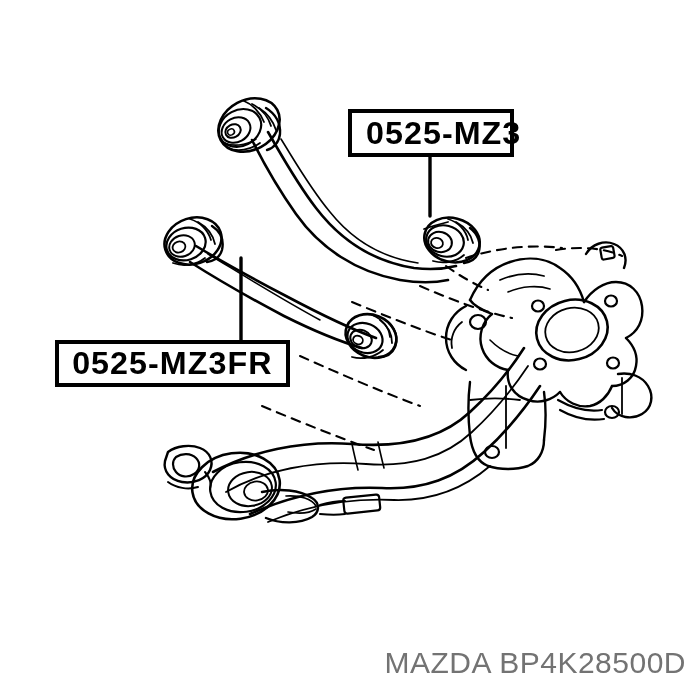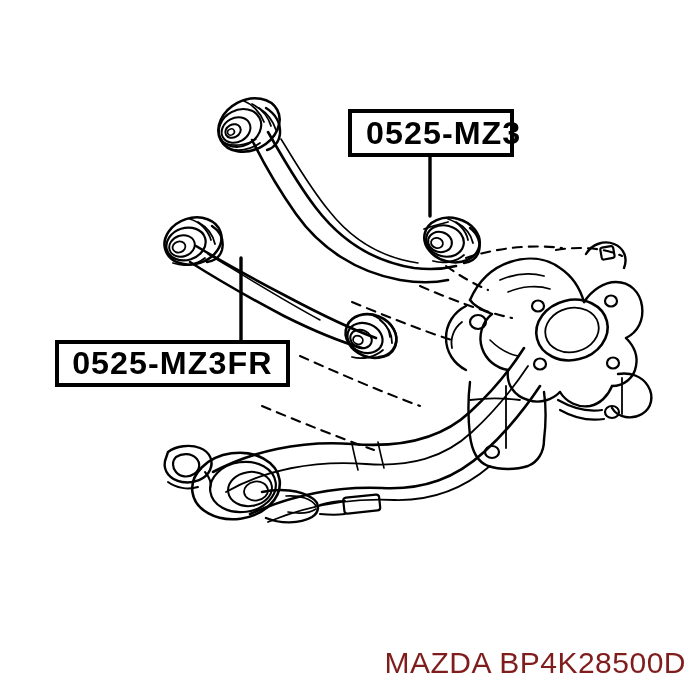--- a/index.html
+++ b/index.html
@@ -76,21 +76,21 @@
     height: 66px;
   }
   #footer-part-text {
     position: absolute;
     right: 14px;
     top: 50%;
     transform: translateY(-50%);
     font-family: "Liberation Sans", sans-serif;
     font-size: 30px;
     font-weight: 400;
-    color: #7f1d1d;
+    color: #737373;
     letter-spacing: 0.5px;
     white-space: nowrap;
     margin-left: 44px;
   }
 </style>
 </head>
 <body>
 
 <div id="page">
 

